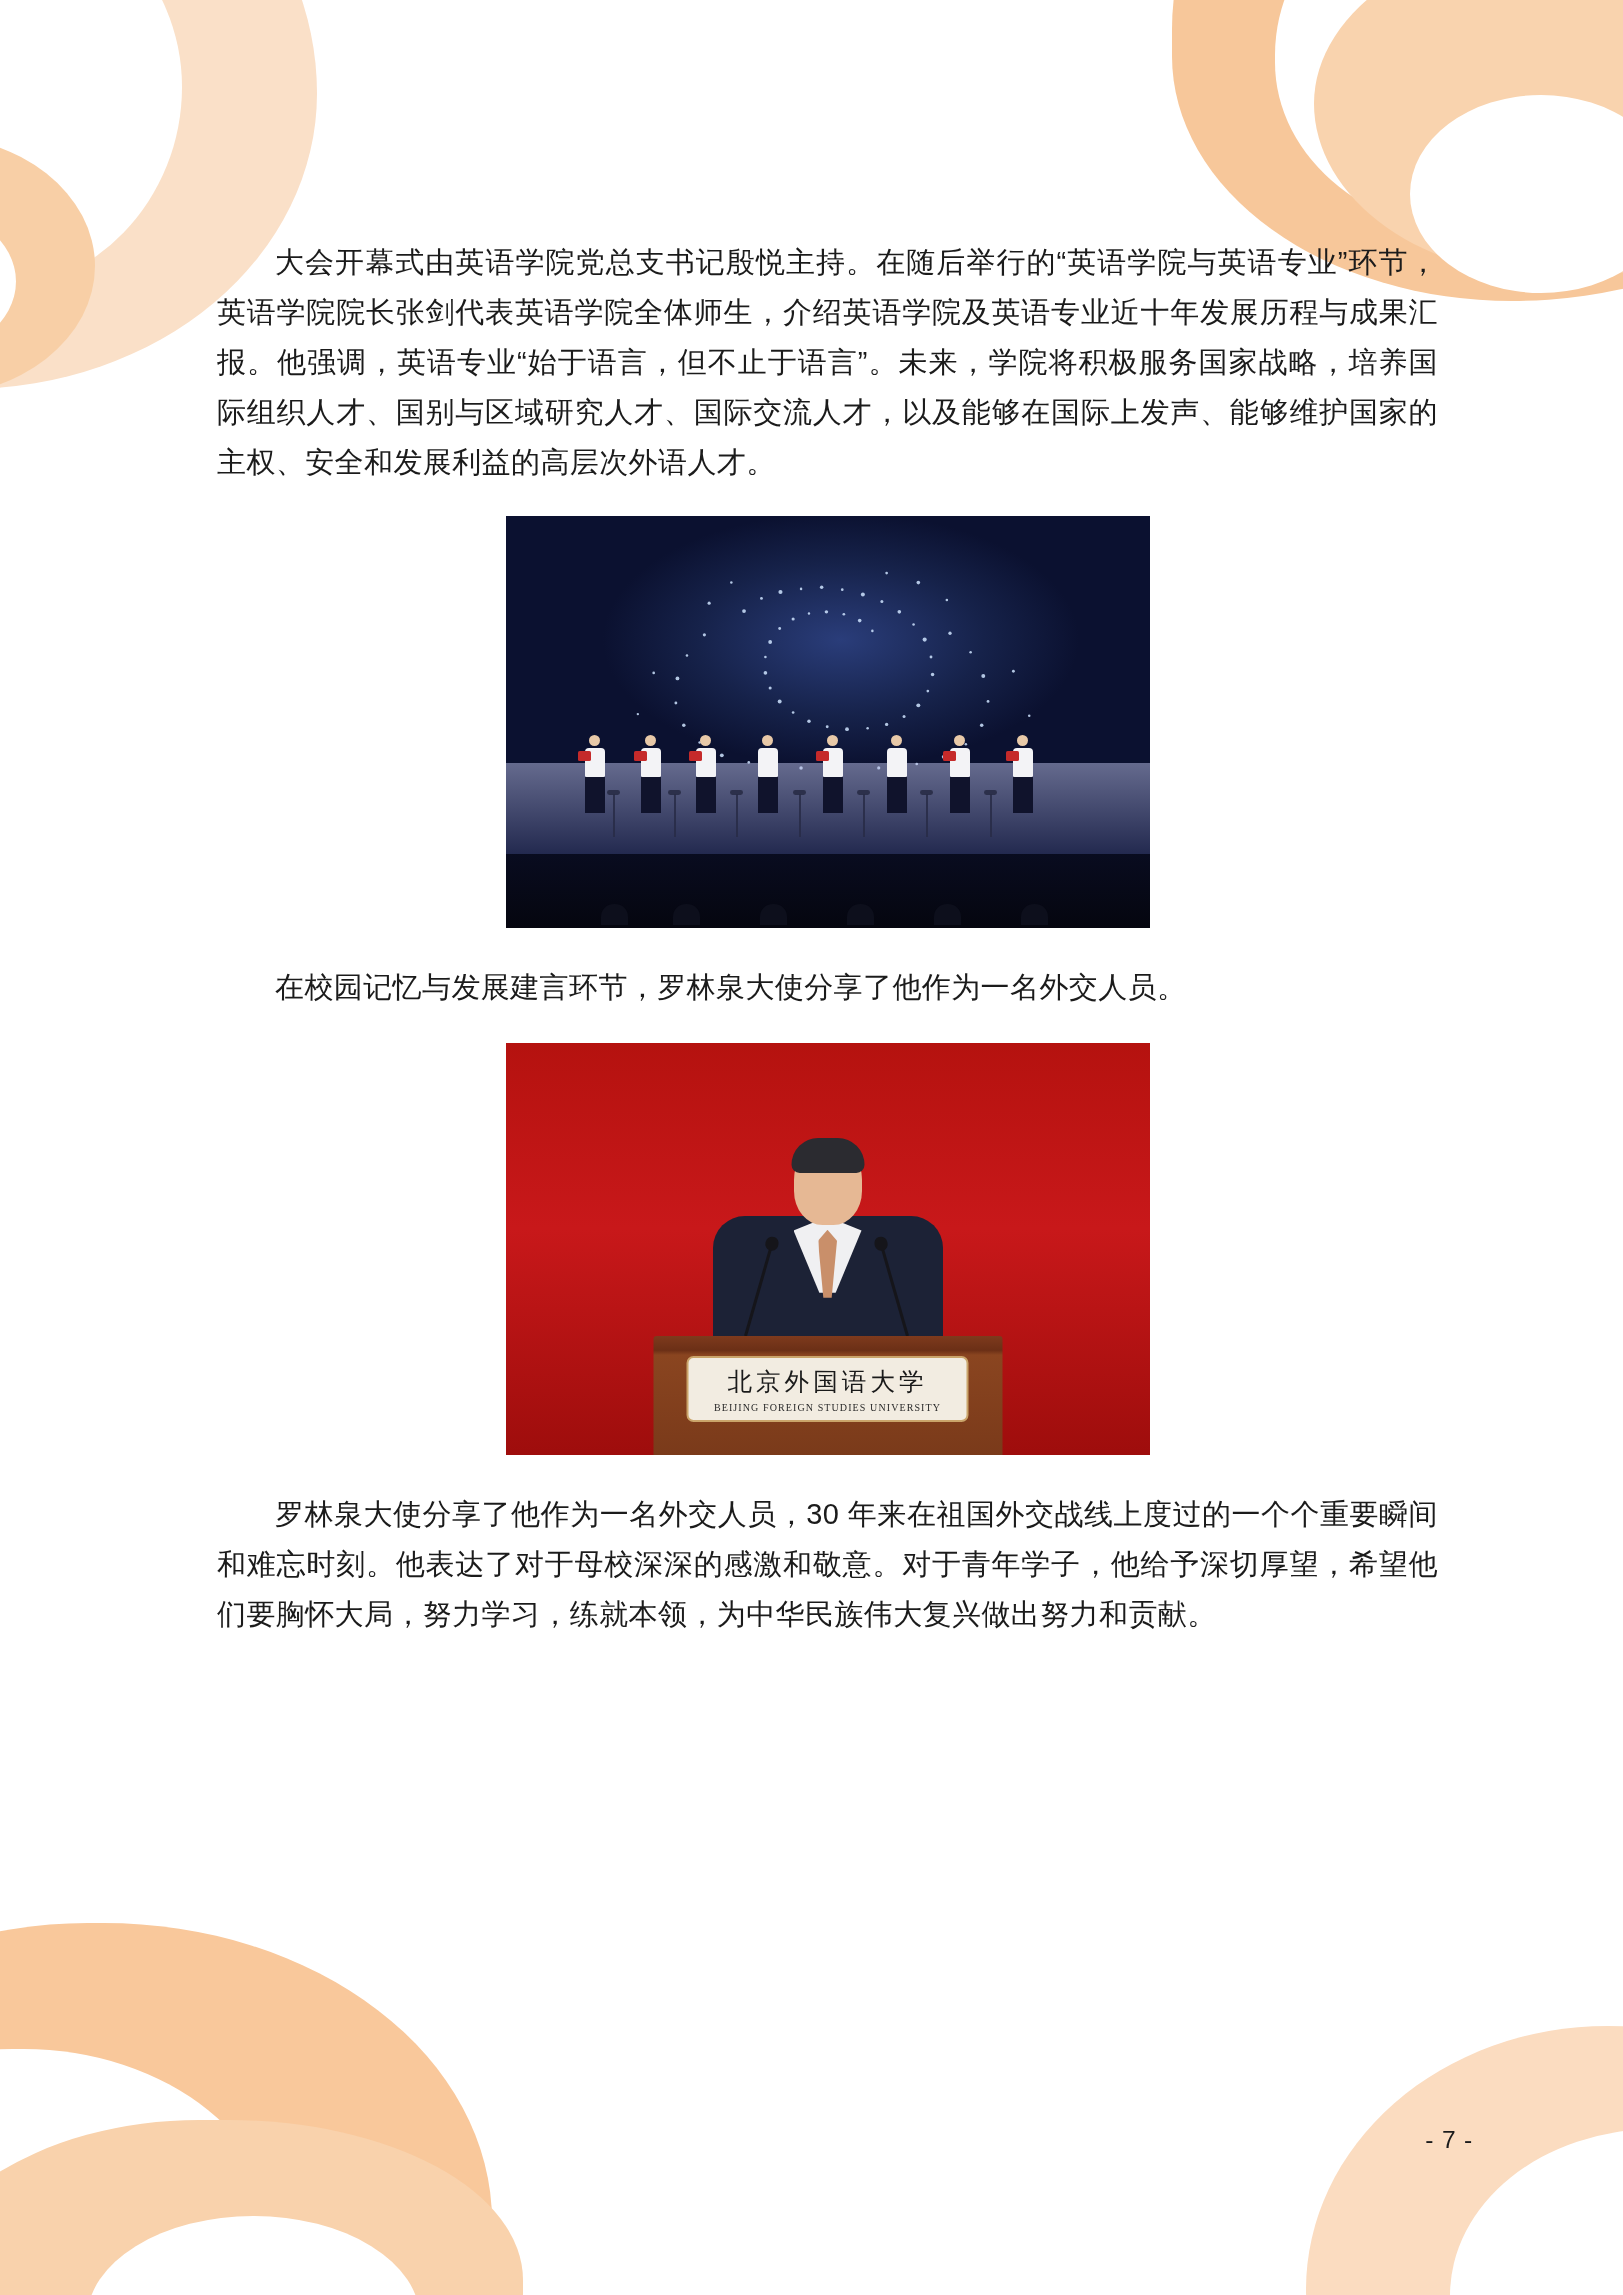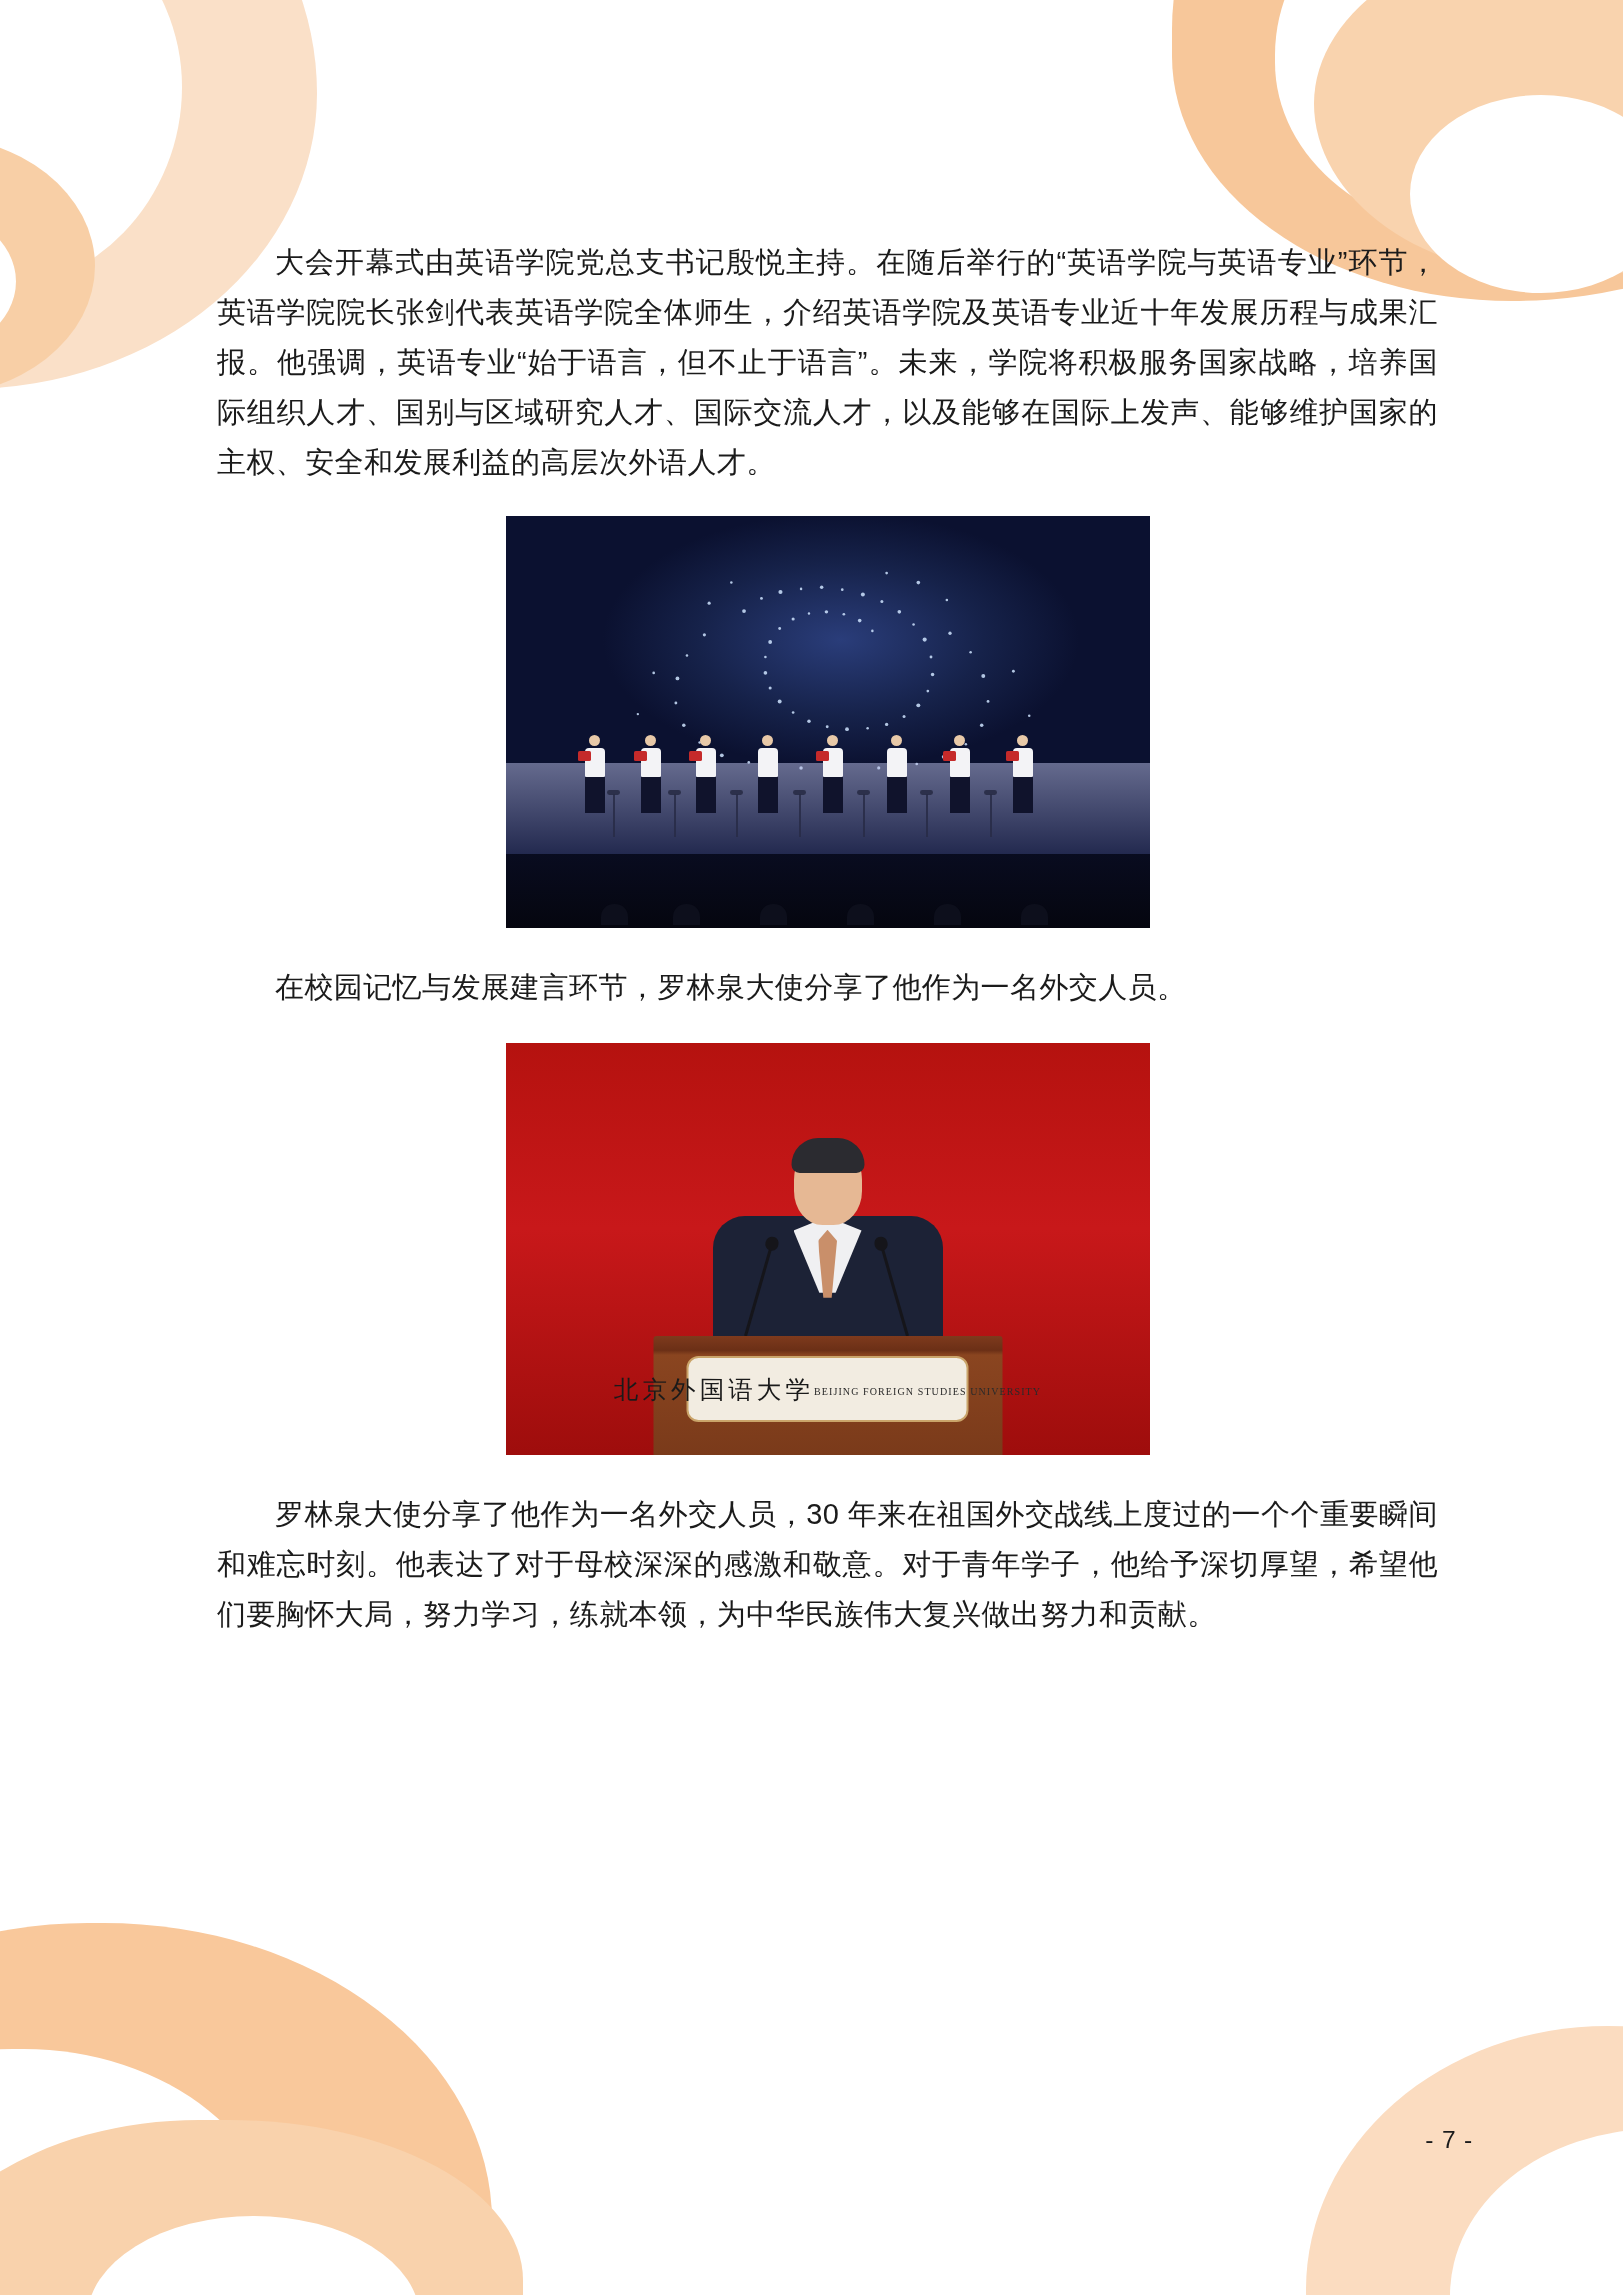--- a/index.html
+++ b/index.html
@@ -321,23 +321,23 @@
   }
   .pod-plate {
     position: absolute;
     left: 50%;
     transform: translateX(-50%);
     top: 20.6px;
     width: 278px;
     height: 62px;
     background: #f2ece1;
     border: 2.4px solid #caa46a;
-    border-radius: 12px;
+    border-radius: 7px;
     display: flex;
-    flex-direction: row;
+    flex-direction: column;
     align-items: center;
     justify-content: center;
   }
   .pod-plate .cn {
     font-family: "Liberation Serif", serif;
     font-size: 24.6px;
     color: #1a1a1a;
     letter-spacing: 4px;
     white-space: nowrap;
   }

